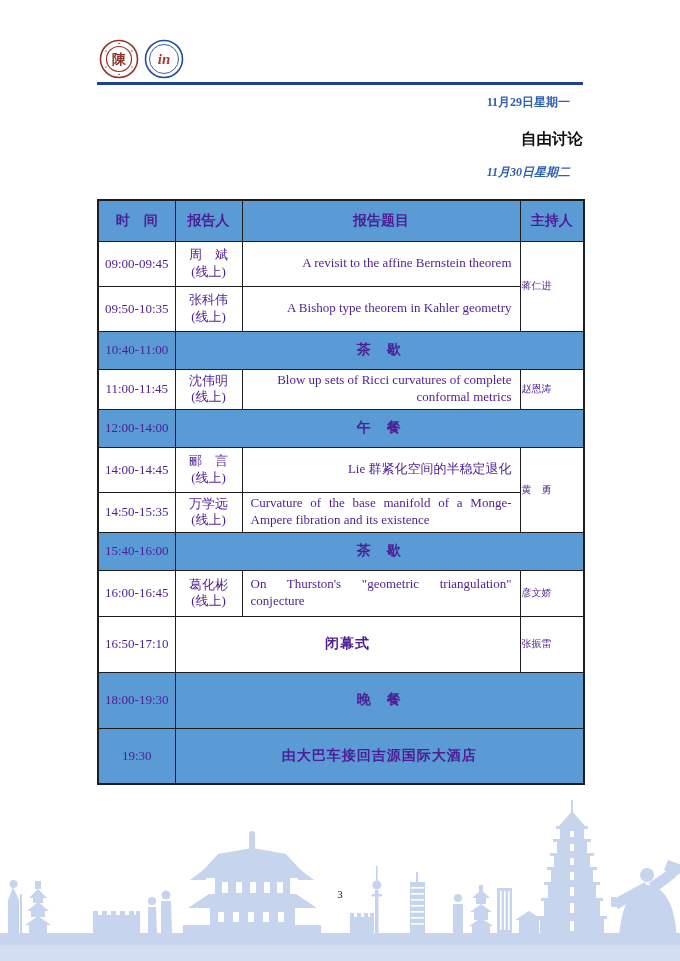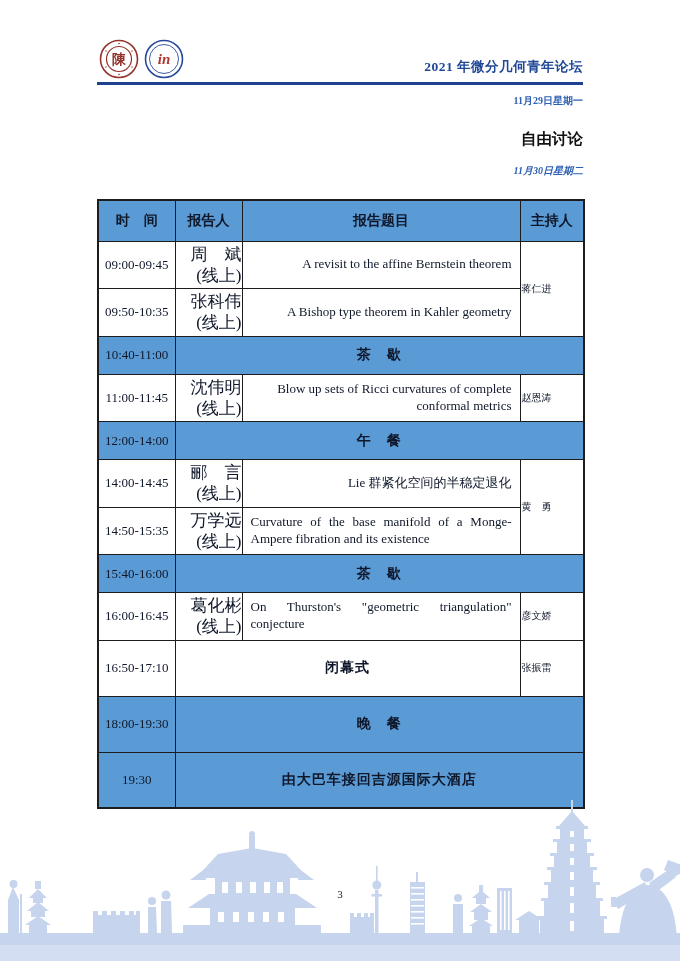--- a/index.html
+++ b/index.html
@@ -9,38 +9,38 @@
   }
   
   .logos{position:absolute;left:99px;top:39px;display:flex;gap:5px;}
   .logo{width:40px;height:40px;}
   .doc-title{
     position:absolute;right:97px;top:58px;
     font-size:13.5px;font-weight:bold;color:#1f4796;letter-spacing:.5px;white-space:nowrap;
   }
   .rule{position:absolute;left:97px;top:82px;width:486px;height:3px;background:#1f4290;}
   
-  .day{position:absolute;right:97px;font-size:10px;font-weight:bold;color:#2d5fb3;white-space:nowrap;margin-left:41px;}
+  .day{position:absolute;right:110px;font-size:12px;font-weight:bold;color:#2d5fb3;white-space:nowrap;margin-left:41px;}
   .day1{top:94px;}
   .activity{position:absolute;right:97px;top:129px;font-size:15.5px;font-weight:bold;color:#111;}
   .day2{top:164px;font-style:italic;}
   
   table.sched{
     position:absolute;left:97px;top:199px;width:486px;
     border-collapse:collapse;table-layout:fixed;
-    font-size:13px;color:#0f172a;
+    font-size:13px;color:#4c1d95;
   }
   table.sched td{border:1.5px solid #1c1c1c;vertical-align:middle;overflow:hidden;}
   table.sched{border:2px solid #1c1c1c;}
   tr.hdr{height:41px;background:#5b9bd5;}
   tr.hdr td{font-weight:bold;font-size:14px;text-align:center;}
   tr.blue{background:#5b9bd5;}
   .h45{height:45px}.h36{height:38px}.h52{height:40px}.h46{height:46px}.h40{height:56px}
   td.time{text-align:center;font-size:13px;}
-  td.speaker{text-align:right;font-size:17px;line-height:1.25;padding:2px 0;}
+  td.speaker{text-align:center;font-size:13px;line-height:1.25;padding:2px 0;}
   td.title{text-align:right;padding:2px 8px;line-height:1.3;}
   td.title.just{text-align:justify;}
   td.chair{text-align:left;font-size:10px;}
   td.band-label{font-weight:bold;font-size:14px;text-align:center;letter-spacing:1px;margin-left:44px;}
   
   .skyline{position:absolute;left:0;bottom:0;width:680px;height:171px;}
   .pagenum{position:absolute;left:330px;top:888px;width:20px;text-align:center;font-size:11px;color:#222;}
 </style>
 </head>
 <body>
@@ -59,21 +59,20 @@
         <circle cx="33" cy="28" r="0.7" fill="#93342c"></circle>
       <text x="20" y="25" text-anchor="middle" font-size="14" fill="#93342c" font-weight="bold">陳</text>
     </svg>
     <svg class="logo" viewBox="0 0 40 40">
       <circle cx="20" cy="20" r="18.5" fill="#fff" stroke="#27499c" stroke-width="1.6"></circle>
       <circle cx="20" cy="20" r="14.5" fill="#fff" stroke="#27499c" stroke-width="0.9"></circle>
       <text x="20" y="25" text-anchor="middle" font-size="15" font-style="italic" font-weight="bold" fill="#b4372e">in</text>
     </svg>
   </div>
 
-  <div class="doc-title">2021 年微分几何青年论坛</div>
   <div class="rule"></div>
 
   <div class="day day1">11月29日星期一</div>
   <div class="activity">自由讨论</div>
   <div class="day day2">11月30日星期二</div>
 
   <table class="sched">
     <colgroup>
         <col style="width:77px">
         <col style="width:67px">

